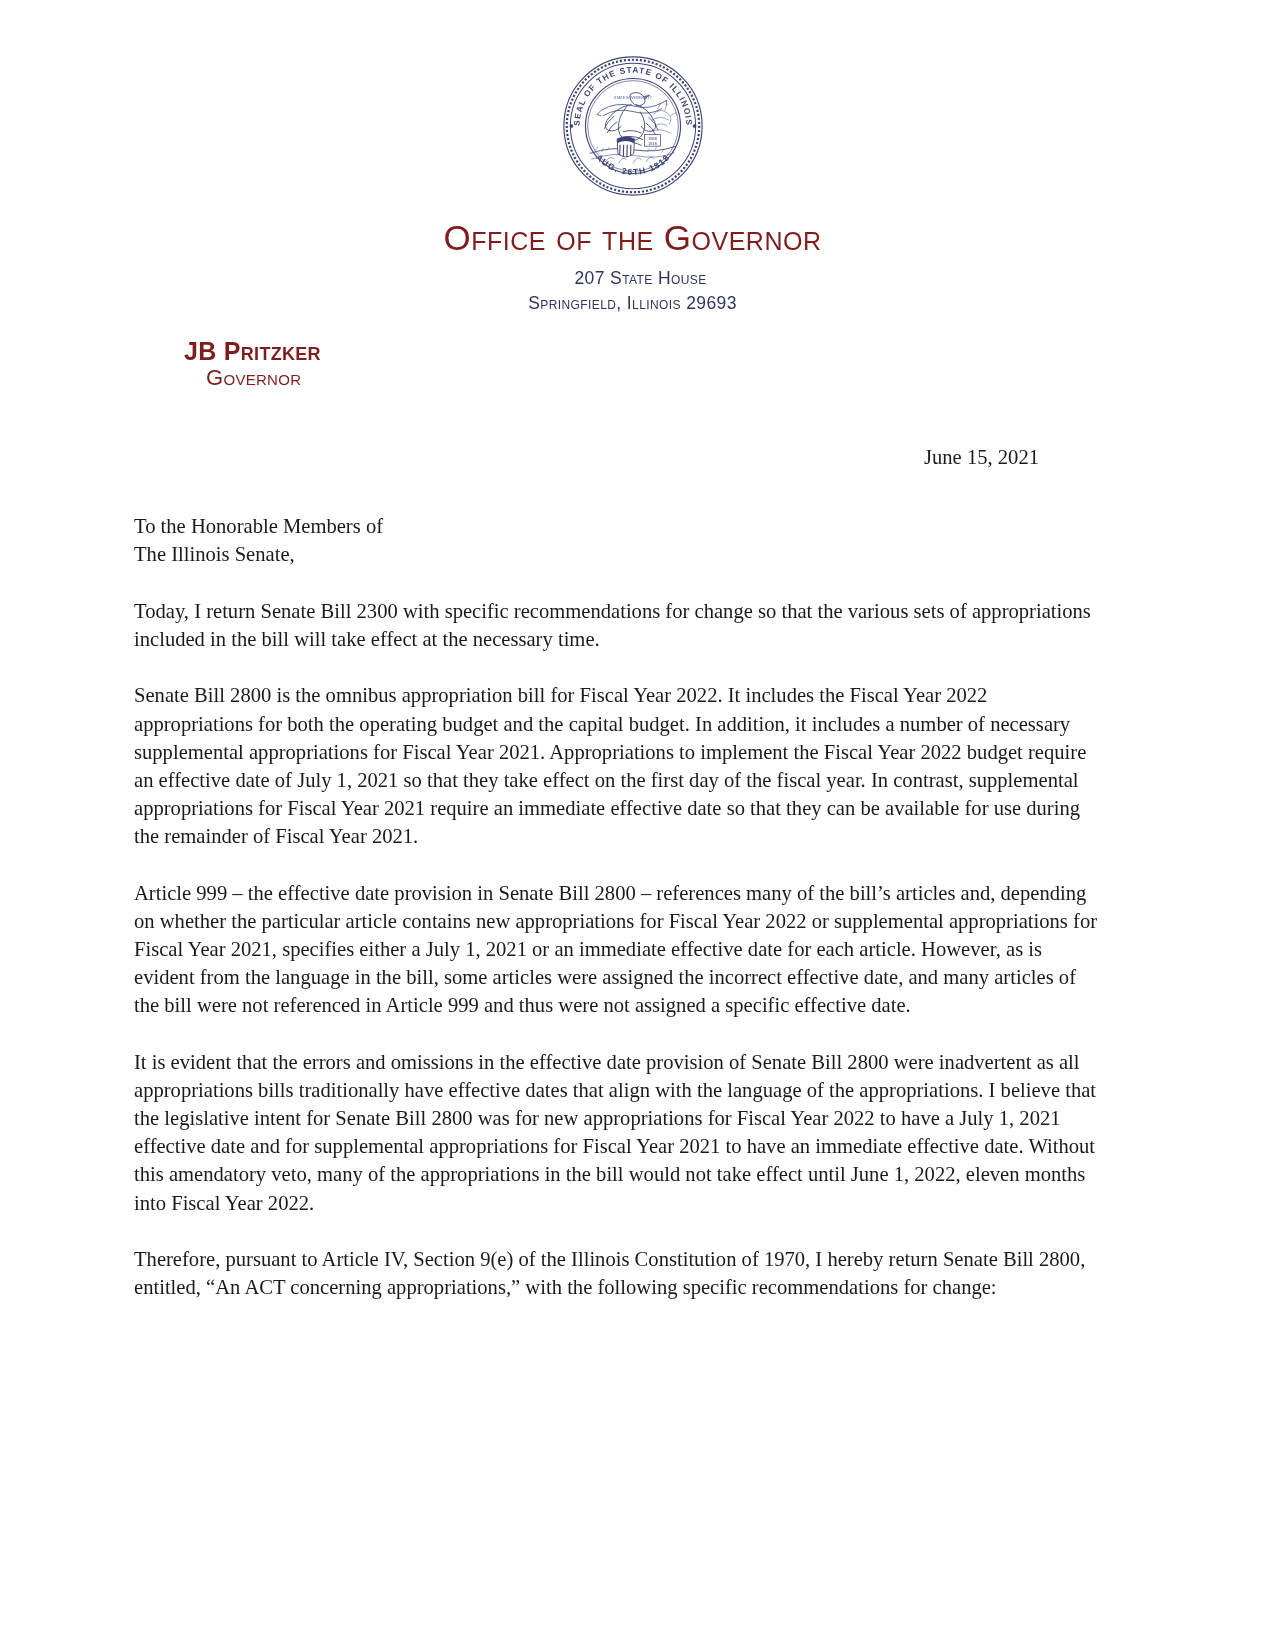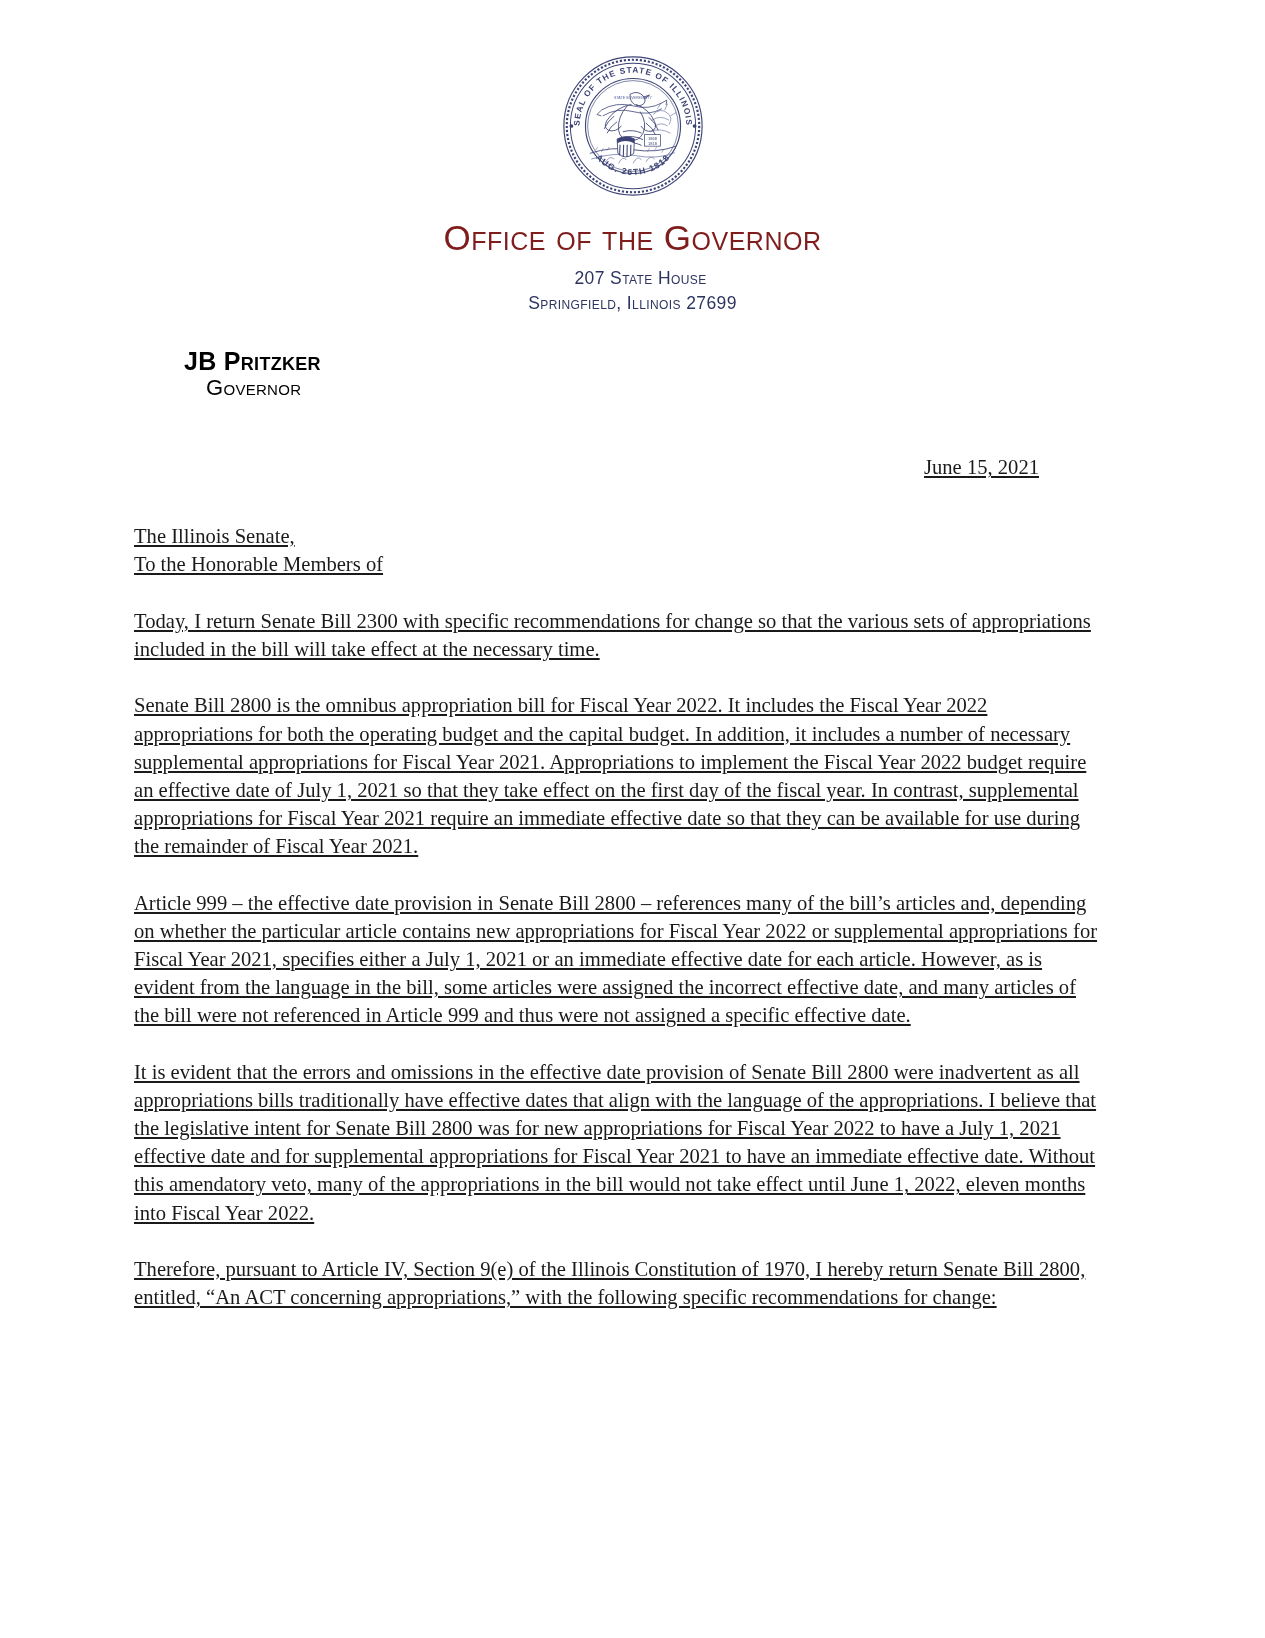--- a/index.html
+++ b/index.html
@@ -53,23 +53,23 @@
     color: #2d3460;
     font-variant: small-caps;
     font-size: 17.5px;
     letter-spacing: 0.4px;
     line-height: 1.42;
   }
   .addr-line.first { margin-top: 9px; padding-left: 16px; }
 
   
   .gov-block {
-    margin-top: 32px;
+    margin-top: 22px;
     padding-left: 184px;
-    color: #000000;
+    color: #7f1d1d;
     font-family: "Liberation Sans", "DejaVu Sans", sans-serif;
   }
   .gov-name {
     font-size: 25px;
     font-weight: bold;
     font-variant: small-caps;
     letter-spacing: 0.3px;
     line-height: 1.12;
   }
   .gov-role {
@@ -81,21 +81,20 @@
     line-height: 1.18;
   }
 
   
   .body-area {
     padding-left: 134px;
     padding-right: 166px;
     margin-top: 52px;
     font-size: 20.6px;
     line-height: 1.37;
-    text-decoration: underline;
   }
   .date-line {
     text-align: right;
     margin-bottom: 40px;
     padding-right: 60px;
   }
   .salutation p {
     margin: 0;
   }
   .salutation {
@@ -188,35 +187,35 @@
         </g>
 
         <g stroke="#55609a" stroke-width="0.8" fill="none">
           <path d="M62 150 q6 -10 12 -4 M80 152 q5 -11 11 -5 M100 152 q6 -12 12 -5 M118 150 q6 -11 12 -4"></path>
         </g>
       </svg>
     </div>
 
     <div class="org-title">Office of the Governor</div>
     <div class="addr-line first">207 State House</div>
-    <div class="addr-line">Springfield, Illinois 27699</div>
+    <div class="addr-line">Springfield, Illinois 29693</div>
   </div>
 
   <div class="gov-block">
     <div class="gov-name">JB Pritzker</div>
     <div class="gov-role">Governor</div>
   </div>
 
   <div class="body-area">
 
     <div class="date-line">June 15, 2021</div>
 
     <div class="salutation">
+      <p>To the Honorable Members of</p>
       <p>The Illinois Senate,</p>
-      <p>To the Honorable Members of</p>
     </div>
 
     <p class="para">Today, I return Senate Bill 2300 with specific recommendations for change so that the various sets of appropriations included in the bill will take effect at the necessary time.</p>
     <p class="para">Senate Bill 2800 is the omnibus appropriation bill for Fiscal Year 2022. It includes the Fiscal Year 2022 appropriations for both the operating budget and the capital budget. In addition, it includes a number of necessary supplemental appropriations for Fiscal Year 2021. Appropriations to implement the Fiscal Year 2022 budget require an effective date of July 1, 2021 so that they take effect on the first day of the fiscal year. In contrast, supplemental appropriations for Fiscal Year 2021 require an immediate effective date so that they can be available for use during the remainder of Fiscal Year 2021.</p>
     <p class="para">Article 999 – the effective date provision in Senate Bill 2800 – references many of the bill’s articles and, depending on whether the particular article contains new appropriations for Fiscal Year 2022 or supplemental appropriations for Fiscal Year 2021, specifies either a July 1, 2021 or an immediate effective date for each article.  However, as is evident from the language in the bill, some articles were assigned the incorrect effective date, and many articles of the bill were not referenced in Article 999 and thus were not assigned a specific effective date.</p>
     <p class="para">It is evident that the errors and omissions in the effective date provision of Senate Bill 2800 were inadvertent as all appropriations bills traditionally have effective dates that align with the language of the appropriations. I believe that the legislative intent for Senate Bill 2800 was for new appropriations for Fiscal Year 2022 to have a July 1, 2021 effective date and for supplemental appropriations for Fiscal Year 2021 to have an immediate effective date. Without this amendatory veto, many of the appropriations in the bill would not take effect until June 1, 2022, eleven months into Fiscal Year 2022.</p>
     <p class="para">Therefore, pursuant to Article IV, Section 9(e) of the Illinois Constitution of 1970, I hereby return Senate Bill 2800, entitled, “An ACT concerning appropriations,” with the following specific recommendations for change:</p>
 
   </div>
 </div>

